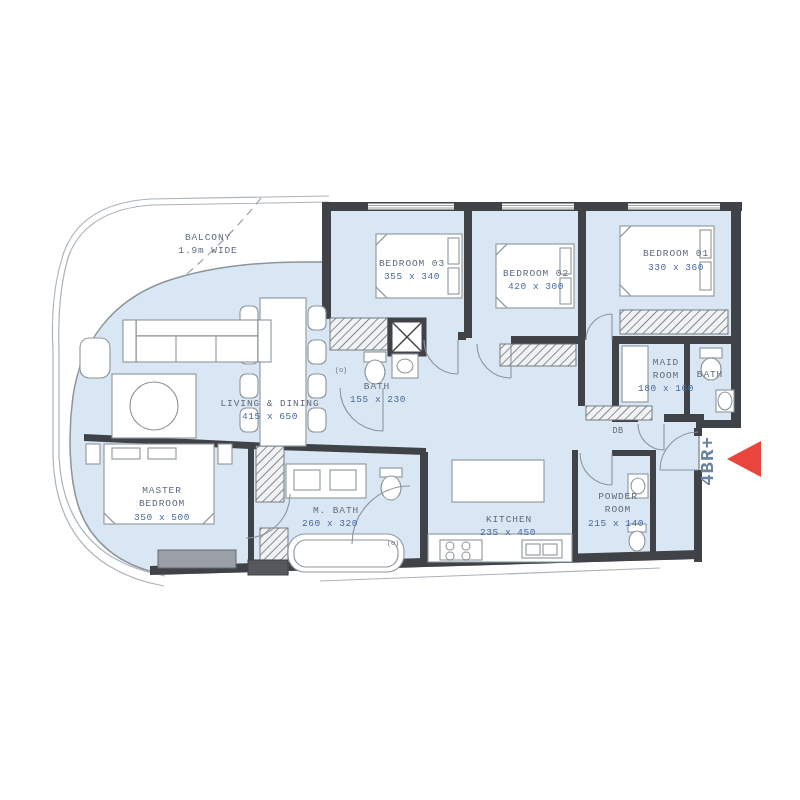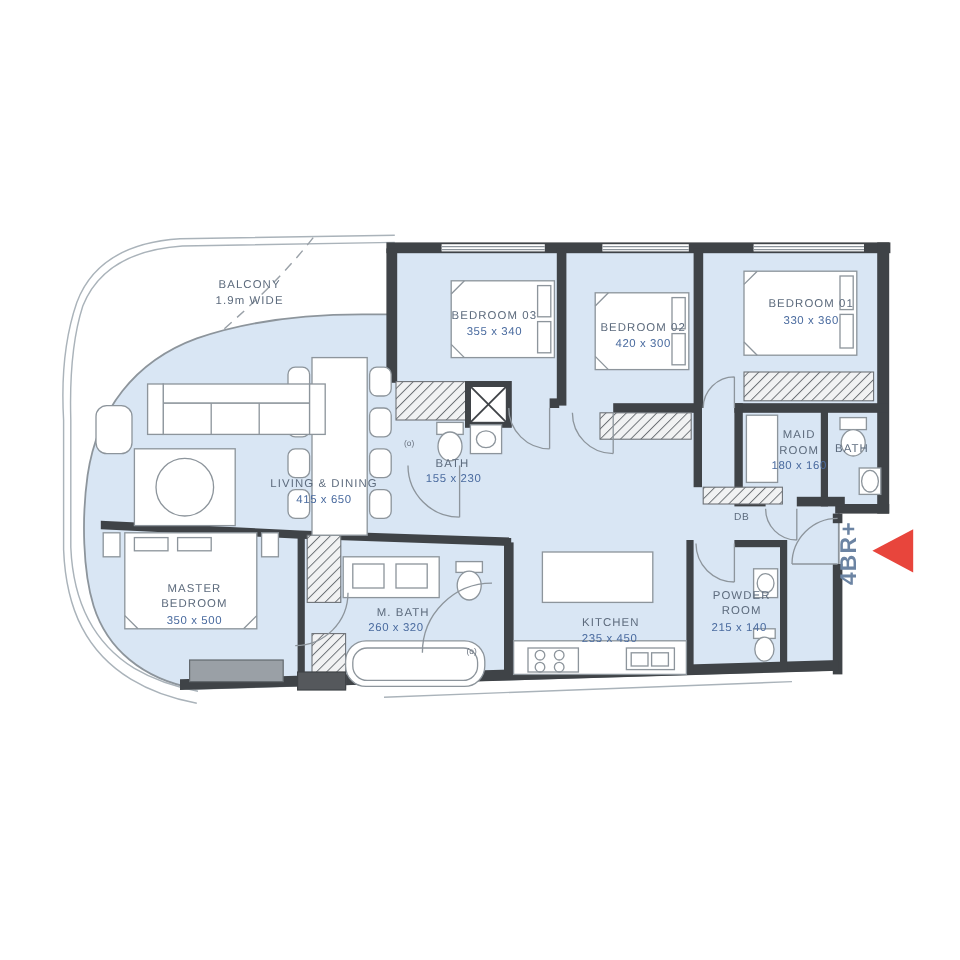--- a/index.html
+++ b/index.html
@@ -1,17 +1,17 @@
 <!DOCTYPE html>
 <html><head>
 <meta charset="utf-8">
 <style>
   html,body{margin:0;padding:0;background:#ffffff;}
   #stage{position:relative;width:800px;height:800px;background:#ffffff;overflow:hidden;
-         font-family:Liberation Sans, sans-serif;}
+         font-family:Liberation Mono, monospace;}
   svg{position:absolute;left:0;top:0;}
   .wall{fill:#3f4347;stroke:none;}
   .furn{fill:#ffffff;stroke:#8d959c;stroke-width:1.1;}
   .furn-gray{fill:#9aa0a6;stroke:#63696e;stroke-width:1;}
   .furn-dark{fill:#55585c;stroke:#3f4347;stroke-width:1;}
   .line{stroke:#8d959c;stroke-width:1.1;fill:none;}
   .thin{stroke:#aab3ba;stroke-width:1.2;fill:none;}
   .dash{stroke:#9aa1a8;stroke-width:1.2;fill:none;stroke-dasharray:8 6;}
   .hatchbox{fill:url(#hatch);stroke:#6b7075;stroke-width:0.9;}
   .win{fill:#ffffff;}

